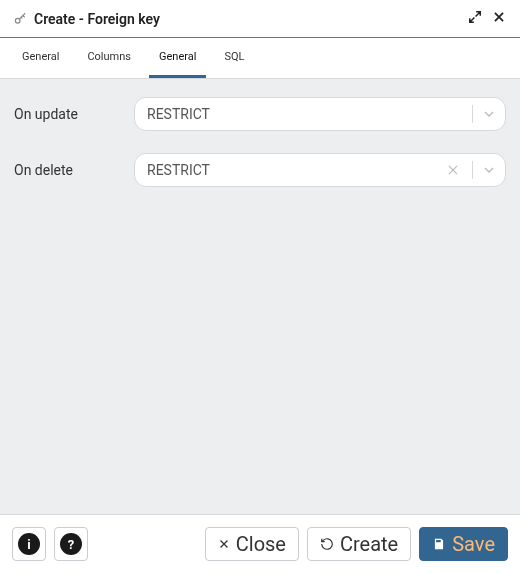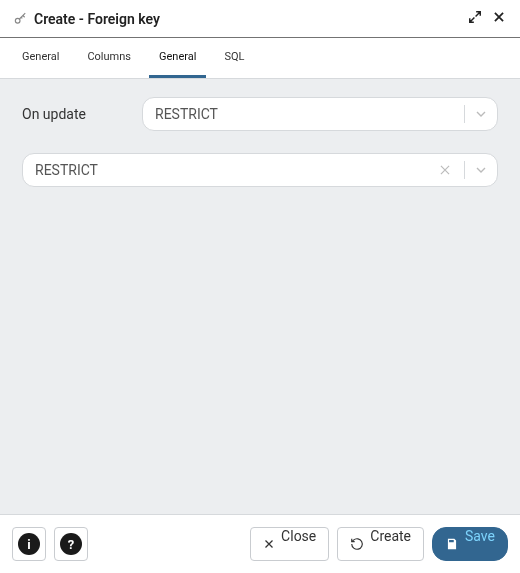--- a/index.html
+++ b/index.html
@@ -49,21 +49,21 @@
       border-bottom: 3px solid transparent;
       font-size: 11px;
     }
     .tab.active {
       border-bottom-color: #326690;
       color: #111;
     }
     .content {
       flex: 1;
       background: #eceef0;
-      padding: 18px 22px;
+      padding: 18px 14px;
     }
     .form-row {
       display: flex;
       align-items: center;
       margin-bottom: 22px;
     }
     .form-label {
       width: 120px;
       color: #333;
     }
@@ -110,30 +110,29 @@
       display: inline-flex; align-items: center; justify-content: center;
       font-weight: 700; font-size: 13px;
     }
     .spacer { flex: 1; }
     .btn {
       height: 34px;
       border: 1px solid #c9ccd0;
       border-radius: 4px;
       background: #fff;
       padding: 0 12px;
-      display: inline-flex; gap: 6px;
-      cursor: pointer;
-      font-size: 14px;
+      display: inline-flex; align-items: center; gap: 6px;
+      cursor: pointer;
+      font-size: 20px;
       color: #333;
     }
     .btn.primary {
       background: #326690;
       border-color: #326690;
-      color: #7dd3fc;
-      border-radius: 14px;
+      color: #fdba74;
     }
     .icon-sm { display:inline-flex; align-items:center; }
   </style>
 </head>
 <body>
 
 <div class="header">
   <span class="title-icon">
     <svg width="14" height="14" viewBox="0 0 24 24" fill="none" stroke="#888" stroke-width="2">
       <circle cx="8" cy="15" r="4"></circle>
@@ -169,20 +168,21 @@
       <span class="select-sep"></span>
       <span class="caret-icon icon-sm">
         <svg width="16" height="16" viewBox="0 0 24 24" fill="none" stroke="#bbb" stroke-width="2">
             <path d="M6 9l6 6 6-6"></path>
           </svg>
       </span>
     </div>
   </div>
 
   <div class="form-row">
+    <div class="form-label">On delete</div>
     <div class="select">
       <span class="select-value">RESTRICT</span>
       <span class="clear-icon icon-sm">
         <svg width="14" height="14" viewBox="0 0 24 24" fill="none" stroke="#bbb" stroke-width="2">
             <path d="M5 5l14 14M19 5L5 19"></path>
           </svg>
       </span>
       <span class="select-sep"></span>
       <span class="caret-icon icon-sm">
         <svg width="16" height="16" viewBox="0 0 24 24" fill="none" stroke="#bbb" stroke-width="2">

